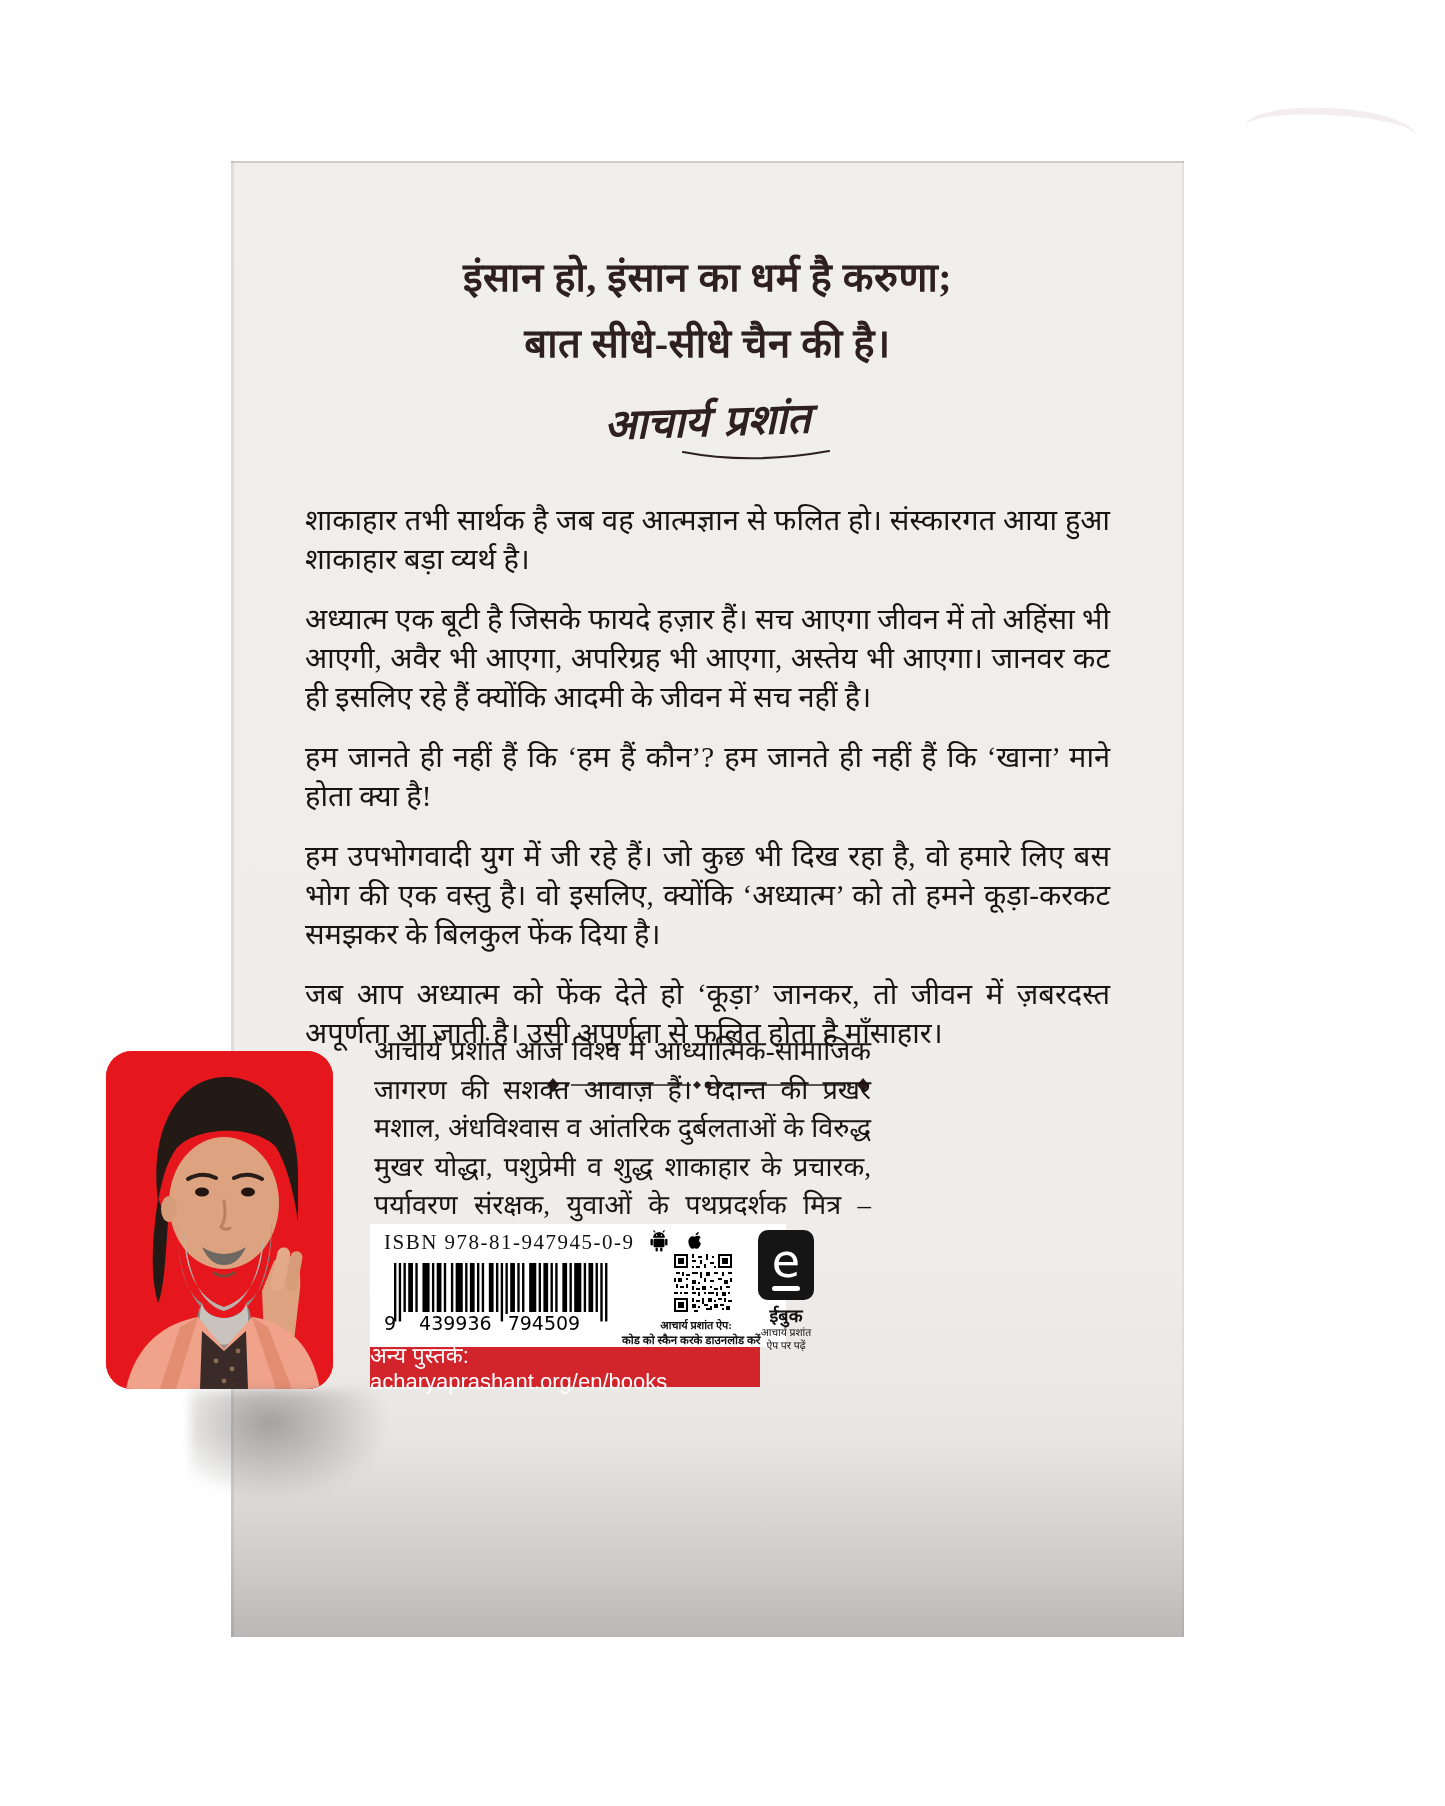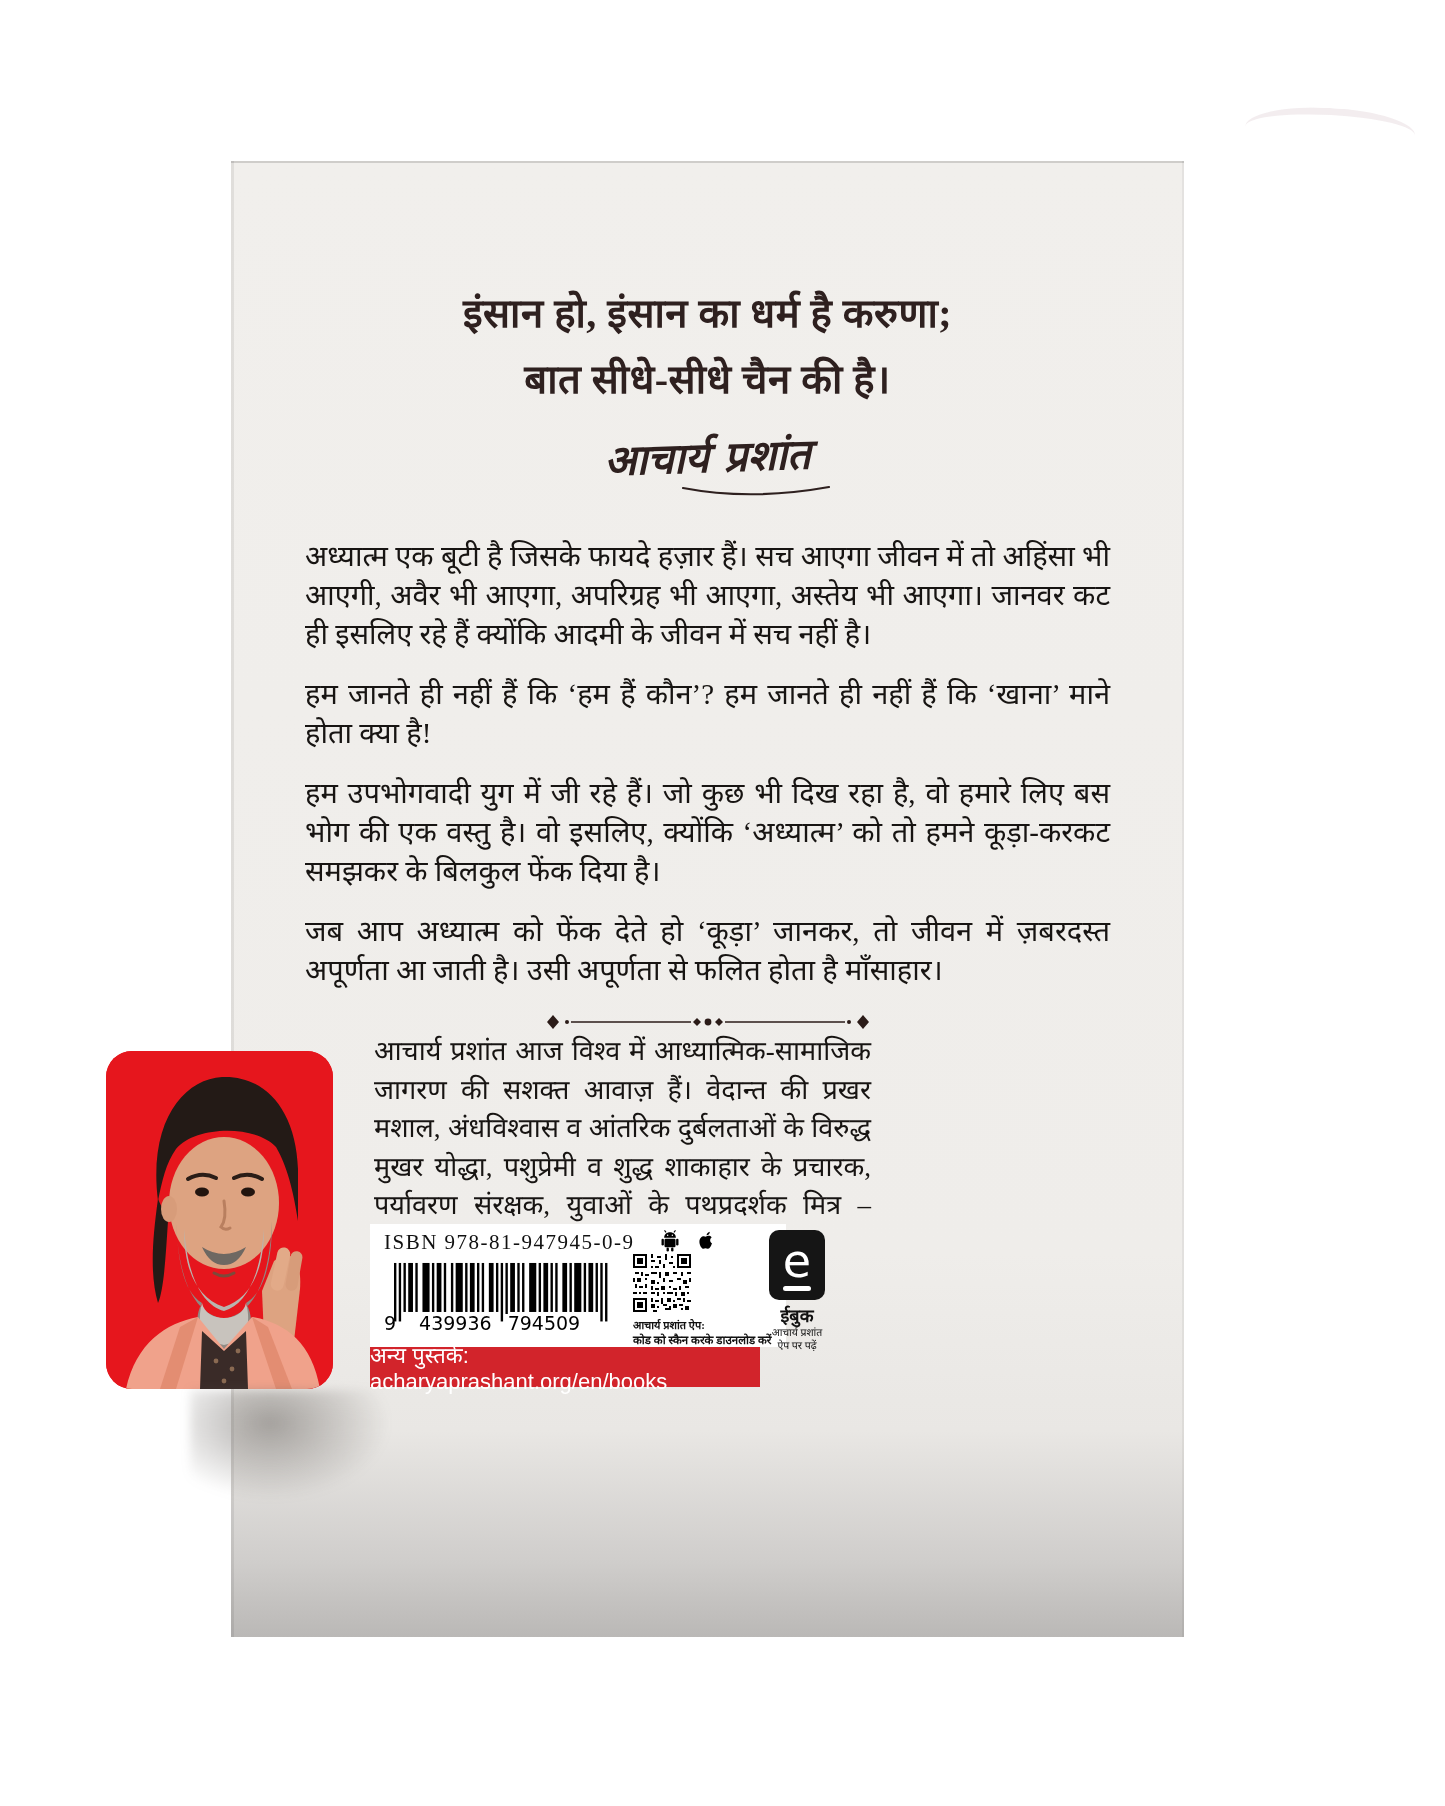--- a/index.html
+++ b/index.html
@@ -24,21 +24,21 @@
 
   
   .card {
     position:absolute; left:231px; top:161px;
     width:953px; height:1476px;
     background:linear-gradient(180deg,#f1efec 0%, #efedea 74%, #e9e7e4 86%, #cfcdcb 95%, #bab8b6 100%);
     box-shadow: inset 0 2px 0 rgba(0,0,0,0.14), inset 3px 0 0 rgba(0,0,0,0.07), inset -2px 0 0 rgba(0,0,0,0.05);
   }
 
   
-  .quote { padding-top:84px; text-align:center;margin-top:36px; }
+  .quote { padding-top:84px; text-align:center; }
   .quote-line {
     font-size:40px; line-height:66px; font-weight:bold;
     color:#2e201f; letter-spacing:0.5px;
   }
 
   
   .signature-wrap { position:relative; text-align:center; margin-top:14px; height:84px; }
   .signature {
     display:inline-block;
     font-family:"DejaVu Serif", serif;
@@ -89,21 +89,21 @@
   }
   .barcode { position:relative; margin-top:2px; }
   .barcode-digits {
     position:absolute; left:0; right:0; bottom:0px;
     display:flex; justify-content:flex-start; align-items:flex-end;
     font-family:"DejaVu Sans", sans-serif; font-size:19px; color:#000; line-height:19px;
   }
   .bd { background:#fff; padding:0 3px; }
   .bd-lead { background:transparent; padding-right:6px; }
 
-  .qr-block { flex:none; width:110px; margin-left:14px; text-align:left; }
+  .qr-block { flex:none; width:110px; margin-left:3px; text-align:right; }
   .store-icons { display:flex; justify-content:center; gap:16px; height:22px; margin-bottom:2px; }
   .qr-caption1 { font-size:11px; font-weight:bold; color:#111; margin-top:1px; white-space:nowrap; }
   .qr-caption2 { font-size:11.5px; font-weight:bold; color:#111; white-space:nowrap; }
 
   .ebook-block { flex:none; margin-left:18px; text-align:center; width:72px; }
   .e-logo {
     width:56px; height:70px; background:#151515; border-radius:10px;
     margin:0 auto; display:flex; flex-direction:column; align-items:center; justify-content:center;
   }
   .e-letter { font-family:"DejaVu Sans", sans-serif; font-size:46px; line-height:44px; color:#fff; font-weight:normal; }
@@ -134,20 +134,21 @@
   </div>
 
   <div class="signature-wrap">
     <span class="signature">आचार्य प्रशांत</span>
     <svg class="signature-flourish" width="150" height="16" viewBox="0 0 150 16">
       <path d="M2 5 Q 70 18 148 4" stroke="#2e201f" stroke-width="2.2" fill="none" stroke-linecap="round"></path>
     </svg>
   </div>
 
   <div class="body-copy">
+    <p>शाकाहार तभी सार्थक है जब वह आत्मज्ञान से फलित हो। संस्कारगत आया हुआ शाकाहार बड़ा व्यर्थ है।</p>
     <p>अध्यात्म एक बूटी है जिसके फायदे हज़ार हैं। सच आएगा जीवन में तो अहिंसा भी आएगी, अवैर भी आएगा, अपरिग्रह भी आएगा, अस्तेय भी आएगा। जानवर कट ही इसलिए रहे हैं क्योंकि आदमी के जीवन में सच नहीं है।</p>
     <p>हम जानते ही नहीं हैं कि ‘हम हैं कौन’? हम जानते ही नहीं हैं कि ‘खाना’ माने होता क्या है!</p>
     <p>हम उपभोगवादी युग में जी रहे हैं। जो कुछ भी दिख रहा है, वो हमारे लिए बस भोग की एक वस्तु है। वो इसलिए, क्योंकि ‘अध्यात्म’ को तो हमने कूड़ा-करकट समझकर के बिलकुल फेंक दिया है।</p>
     <p>जब आप अध्यात्म को फेंक देते हो ‘कूड़ा’ जानकर, तो जीवन में ज़बरदस्त अपूर्णता आ जाती है। उसी अपूर्णता से फलित होता है माँसाहार।</p>
   </div>
 
   <div class="divider-wrap">
     <svg width="330" height="22" viewBox="0 0 330 22">
       <g fill="#2b1b18" stroke="#2b1b18">
         <path d="M10 4 L16 11 L10 18 L4 11 Z" stroke="none"></path>

